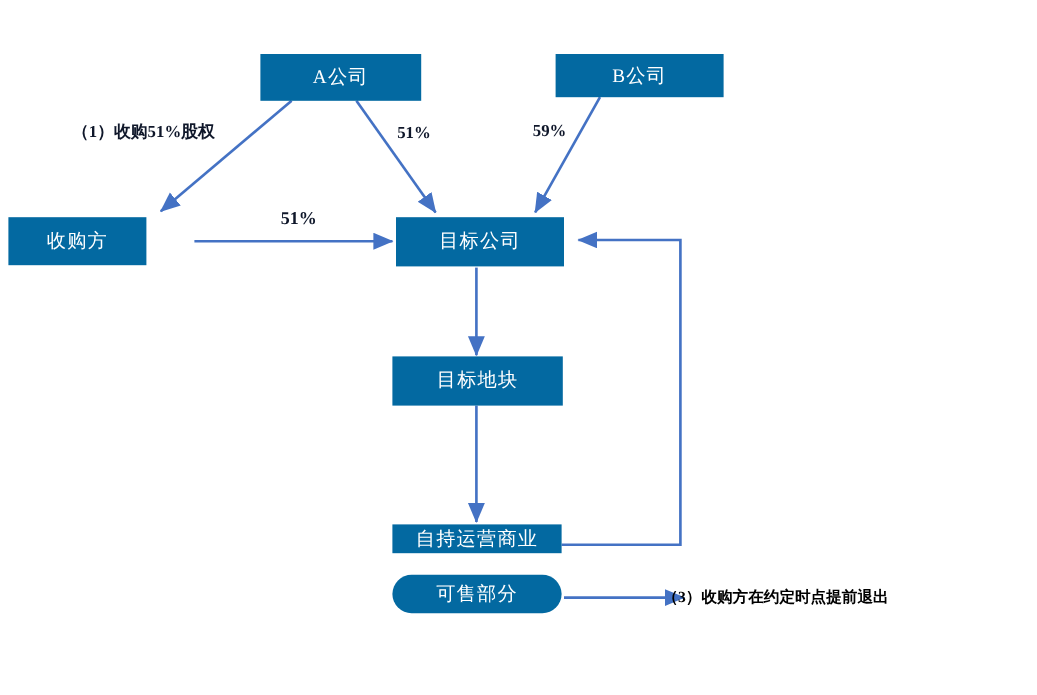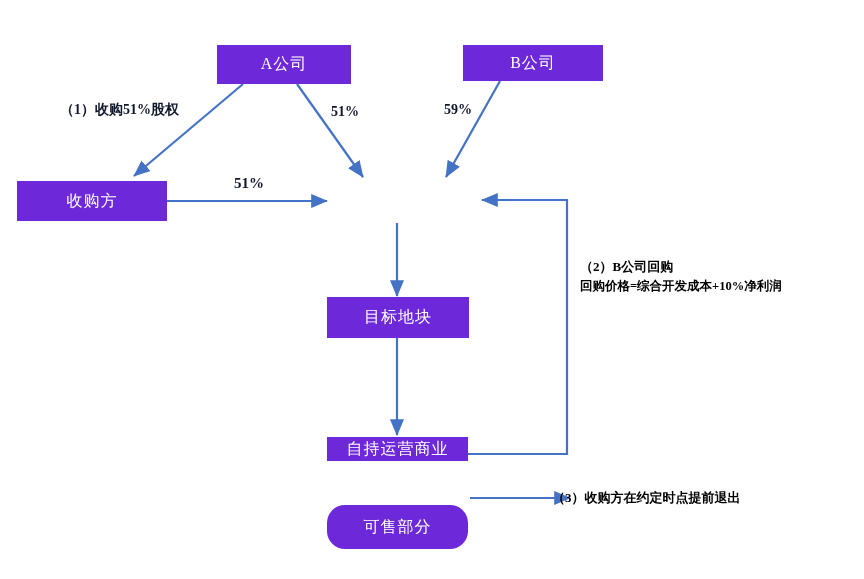--- a/index.html
+++ b/index.html
@@ -9,21 +9,21 @@
     background:#ffffff;
     font-family:"Liberation Serif","DejaVu Serif",serif;
     overflow:hidden;
   }
   #canvas{position:relative;width:864px;height:579px;}
 
   svg#edges{position:absolute;left:0;top:0;width:864px;height:579px;}
 
   .node{
     position:absolute;
-    background:#6d28d9;
+    background:#0369a1;
     color:#ffffff;
     display:flex;align-items:center;justify-content:center;
     font-size:16px;
     letter-spacing:1px;
     font-family:"Liberation Serif","DejaVu Serif",serif;
     box-sizing:border-box;
     z-index:3;
   }
 
   .edge-label{
@@ -77,47 +77,46 @@
   </svg>
 
   <div class="node" style="left:217px;top:45px;width:134px;height:39px;">
     <span>A公司</span>
   </div>
 
   <div class="node" style="left:445px;top:45px;width:140px;height:36px;margin-left:18px;">
     <span>B公司</span>
   </div>
 
-  <div class="node" style="left:17px;top:181px;width:150px;height:40px;">
+  <div class="node" style="left:7px;top:181px;width:115px;height:40px;">
     <span>收购方</span>
   </div>
 
+  <div class="node" style="left:330px;top:181px;width:140px;height:41px;">
+    <span>目标公司</span>
+  </div>
 
   <div class="node" style="left:327px;top:297px;width:142px;height:41px;">
     <span>目标地块</span>
   </div>
 
   <div class="node" style="left:327px;top:437px;width:141px;height:24px;text-align:right;">
     <span>自持运营商业</span>
   </div>
 
-  <div class="node" style="left:327px;top:505px;width:141px;height:44px;border-radius:18px;">
+  <div class="node" style="left:327px;top:479px;width:141px;height:32px;border-radius:18px;">
     <span>可售部分</span>
   </div>
 
   <div class="edge-label" style="left:60px;top:101px;">（1）收购51%股权</div>
 
   <div class="edge-label" style="left:331px;top:104px;">51%</div>
 
   <div class="edge-label" style="left:444px;top:102px;">59%</div>
 
   <div class="edge-label" style="left:234px;top:175px;font-size:15px;">51%</div>
 
-  <div class="note" style="left:580px;top:257px;">
-    <div>（2）B公司回购</div>
-    <div class="l2">回购价格=综合开发成本+10%净利润</div>
-  </div>
 
   <div class="note" style="left:552px;top:488px;">
     <div>（3）收购方在约定时点提前退出</div>
   </div>
 
 </div>
 
 </body></html>

